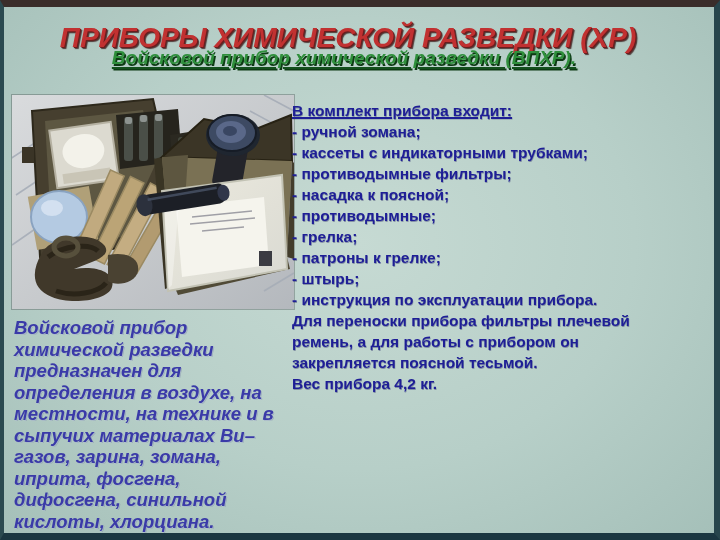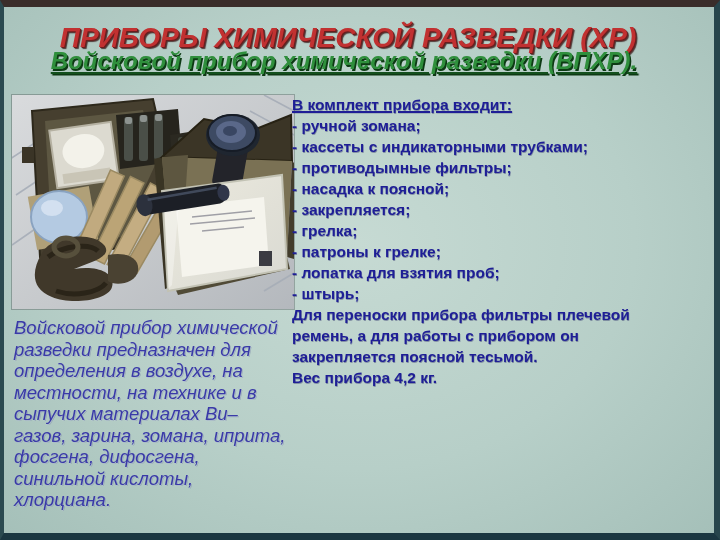--- a/index.html
+++ b/index.html
@@ -15,44 +15,44 @@
   .title{
     position:absolute;top:15px;left:0;right:22px;text-align:center;
     font-size:28px;font-weight:bold;letter-spacing:0px;
     color:#c13131;
     text-shadow:1px 1px 0 #6a1d1d, 2px 2px 1px rgba(45,10,10,.75);
     white-space:nowrap;
     font-style:italic;
   }
   .subtitle{
     position:absolute;top:40px;left:0;right:30px;text-align:center;
-    font-size:24px;font-weight:bold;font-style:italic;
+    font-size:19px;font-weight:bold;font-style:italic;
     color:#2f8f3c;
     text-shadow:1.5px 1.5px 0 #0d3a14;
     text-decoration:underline;
     text-decoration-color:#13501d;
     text-decoration-thickness:2px;
     text-underline-offset:3px;
     white-space:nowrap;
   }
   .photo{
     position:absolute;left:8px;top:88px;width:282px;height:214px;
     box-shadow:0 0 0 1px rgba(60,70,70,.35);
   }
   .kit-block{
     position:absolute;left:288px;top:87px;width:424px;
     color:#1e1e96;font-weight:bold;font-size:15.5px;line-height:21px;
     text-shadow:0.5px 0.5px 0 rgba(20,20,90,.35);
   }
-  .kit-heading{text-decoration:underline;text-decoration-thickness:1.5px;}
+  .kit-heading{text-decoration:underline;text-decoration-thickness:1.5px;margin-top:6px;}
   .kit-item{white-space:nowrap;}
   .kit-note{width:352px;white-space:normal;}
   .desc-block{
     position:absolute;left:10px;top:310px;width:276px;
-    color:#3a3aa8;font-weight:normal;font-style:italic;
+    color:#3a3aa8;font-weight:bold;font-style:italic;
     font-size:18.5px;line-height:21.5px;
     text-shadow:0.5px 0.5px 0 rgba(200,215,225,.5), 1px 1px 0 rgba(40,40,120,.25);
   }
 </style>
 </head>
 <body>
 
 <div class="slide">
 
   <div class="title">ПРИБОРЫ ХИМИЧЕСКОЙ РАЗВЕДКИ (ХР)</div>
@@ -171,24 +171,24 @@
       </g>
     </svg>
   </div>
 
   <div class="kit-block">
     <div class="kit-heading">В комплект прибора входит:</div>
     <div class="kit-item">- ручной зомана;</div>
     <div class="kit-item">- кассеты с индикаторными трубками;</div>
     <div class="kit-item">- противодымные фильтры;</div>
     <div class="kit-item">- насадка к поясной;</div>
-    <div class="kit-item">- закрепляется;</div>
+    <div class="kit-item">- противодымные;</div>
     <div class="kit-item">- грелка;</div>
     <div class="kit-item">- патроны к грелке;</div>
-    <div class="kit-item">- лопатка для взятия проб;</div>
     <div class="kit-item">- штырь;</div>
+    <div class="kit-item">- инструкция по эксплуатации прибора.</div>
     <div class="kit-note">Для переноски прибора фильтры плечевой ремень, а для работы с прибором он закрепляется поясной тесьмой.</div>
     <div class="kit-note">Вес прибора 4,2 кг.</div>
   </div>
 
   <div class="desc-block">Войсковой прибор химической разведки предназначен для определения в воздухе, на местности, на технике и в сыпучих материалах Ви–газов, зарина, зомана, иприта, фосгена, дифосгена, синильной кислоты, хлорциана.</div>
 
 </div>
 
 </body></html>

